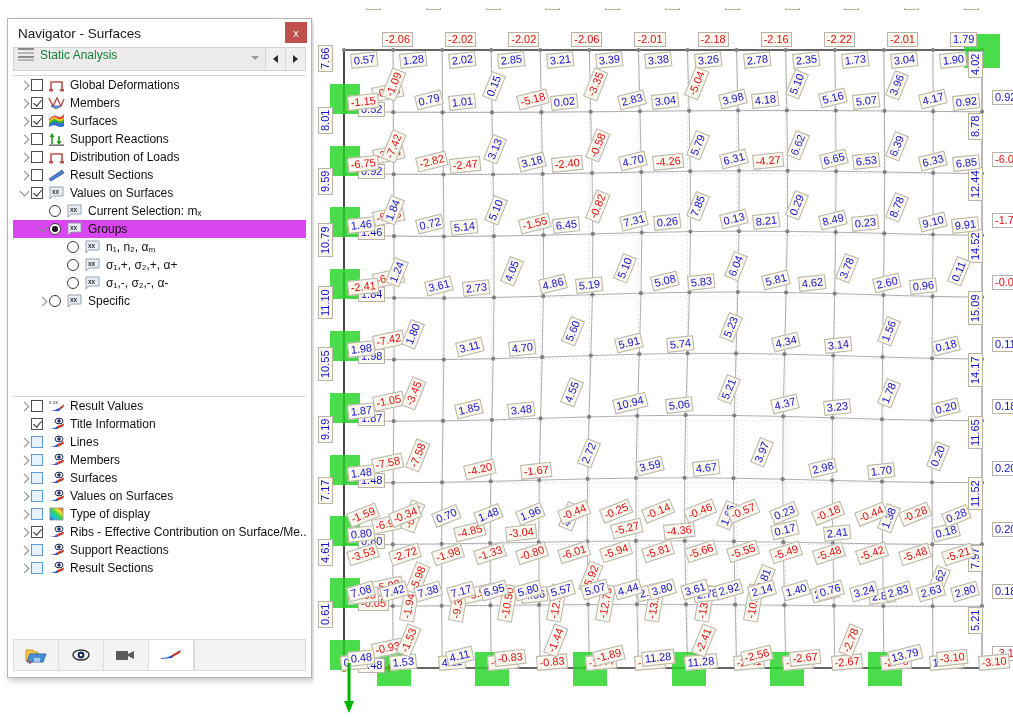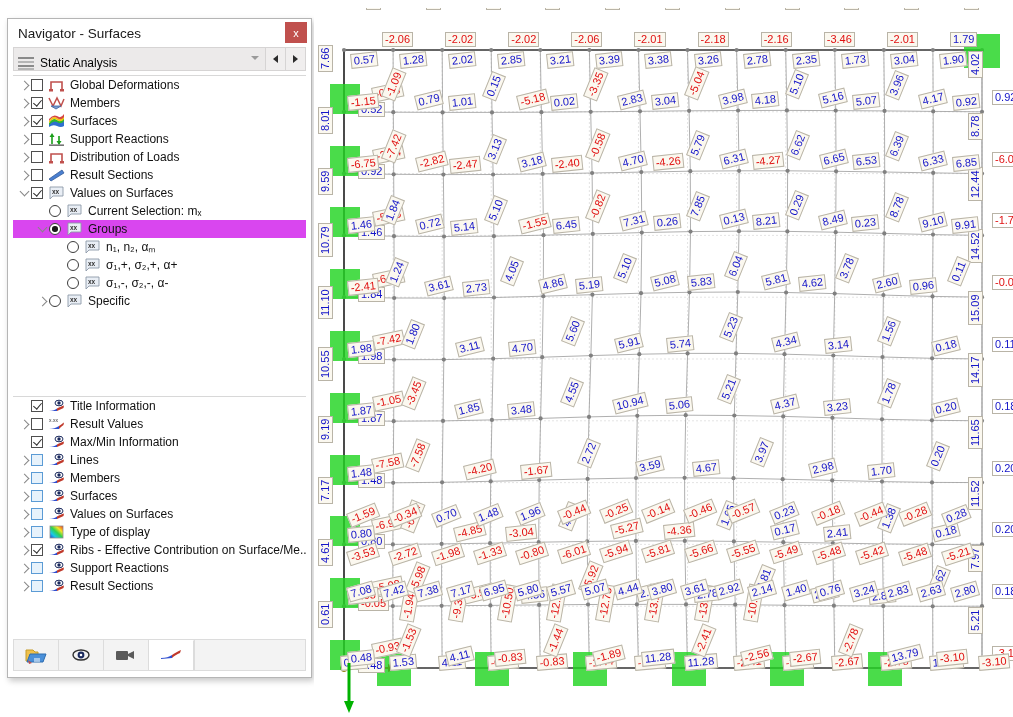--- a/index.html
+++ b/index.html
@@ -30,22 +30,22 @@
     background:#c0504d;color:#fff;font-size:11px;
     display:flex;align-items:center;justify-content:center;
     cursor:pointer;
   }
   #nav-combo-row{
     margin:0 5px;height:24px;flex:0 0 24px;
     display:flex;align-items:stretch;
   }
   #nav-combo{
     flex:1;background:#eceaea;border:1px solid #d6d4d4;
-    display:flex;align-items:flex-end;padding-left:4px;
-    font-size:12px;color:#000000;position:relative;
+    display:flex;align-items:flex-start;padding-left:4px;
+    font-size:12px;color:#15803d;position:relative;
   }
   #nav-combo .cbicon{
     width:16px;height:13px;margin-right:6px;position:relative;flex:0 0 16px;
   }
   #nav-combo .cbicon i{position:absolute;left:0;right:0;background:#8a8a8a;height:2px;}
   #nav-combo .cbicon i:nth-child(1){top:0px;}
   #nav-combo .cbicon i:nth-child(2){top:4px;background:#b5b5b5;}
   #nav-combo .cbicon i:nth-child(3){top:8px;background:#8a8a8a;}
   #nav-combo .cbicon i:nth-child(4){top:11px;background:#b5b5b5;}
   .combo-arrow{
@@ -292,52 +292,41 @@
         <span class="rad"></span>
         <span class="ico"><svg width="17" height="14" viewBox="0 0 17 14">
             <path d="M2 1h13v9H5l-3 3z" fill="#e9eef5" stroke="#8d98a8" stroke-width="0.9"></path>
             <text x="4" y="7.5" font-family="Liberation Sans, sans-serif" font-size="6.5" font-weight="bold" fill="#333">xx</text>
           </svg></span>
         <span class="tlabel">Specific</span>
       </div>
     </div>
   <div id="tree-bottom">
       <div class="trow">
+        <span class="exp" style="margin-left: 4px;">
+          <span class="chev r"></span>
+        </span>
+        <span class="cbx"></span>
+        <span class="ico"><svg width="17" height="14" viewBox="0 0 17 14">
+            <text x="1" y="5" font-family="Liberation Sans, sans-serif" font-size="5" fill="#333">x.xx</text>
+            <path d="M1 12 C5 12, 8 11, 11 9 L11 12Z" fill="#2f4fd0"></path>
+            <path d="M11 9 C13 7.5, 15 6, 16 5.5 L15.5 8 C14 9, 12.5 10.5, 11 12Z" fill="#c0392b"></path>
+          </svg></span>
+        <span class="tlabel">Result Values</span>
+      </div>
+      <div class="trow">
         <span class="exp blank" style="margin-left: 4px;"></span>
         <span class="cbx checked"></span>
         <span class="ico"><svg width="17" height="14" viewBox="0 0 17 14">
             <ellipse cx="11" cy="4" rx="4" ry="2.8" fill="none" stroke="#1b2a5e" stroke-width="1"></ellipse>
             <circle cx="11" cy="4" r="1.7" fill="#1b2a5e"></circle>
             <path d="M1 12 C5 12, 7 11, 9 9.5 L9 12Z" fill="#2f4fd0"></path>
             <path d="M9 9.5 C11.5 8, 14 7, 16 6.5 L15.5 9 C13.5 9.8, 11 11, 9 12Z" fill="#c0392b"></path>
           </svg></span>
         <span class="tlabel">Title Information</span>
-      </div>
-      <div class="trow">
-        <span class="exp" style="margin-left: 4px;">
-          <span class="chev r"></span>
-        </span>
-        <span class="cbx"></span>
-        <span class="ico"><svg width="17" height="14" viewBox="0 0 17 14">
-            <text x="1" y="5" font-family="Liberation Sans, sans-serif" font-size="5" fill="#333">x.xx</text>
-            <path d="M1 12 C5 12, 8 11, 11 9 L11 12Z" fill="#2f4fd0"></path>
-            <path d="M11 9 C13 7.5, 15 6, 16 5.5 L15.5 8 C14 9, 12.5 10.5, 11 12Z" fill="#c0392b"></path>
-          </svg></span>
-        <span class="tlabel">Result Values</span>
-      </div>
-      <div class="trow">
-        <span class="exp blank" style="margin-left: 4px;"></span>
-        <span class="cbx checked"></span>
-        <span class="ico"><svg width="17" height="14" viewBox="0 0 17 14">
-            <ellipse cx="11" cy="4" rx="4" ry="2.8" fill="none" stroke="#1b2a5e" stroke-width="1"></ellipse>
-            <circle cx="11" cy="4" r="1.7" fill="#1b2a5e"></circle>
-            <path d="M1 12 C5 12, 7 11, 9 9.5 L9 12Z" fill="#2f4fd0"></path>
-            <path d="M9 9.5 C11.5 8, 14 7, 16 6.5 L15.5 9 C13.5 9.8, 11 11, 9 12Z" fill="#c0392b"></path>
-          </svg></span>
-        <span class="tlabel">Max/Min Information</span>
       </div>
       <div class="trow">
         <span class="exp" style="margin-left: 4px;">
           <span class="chev r"></span>
         </span>
         <span class="cbx blue"></span>
         <span class="ico"><svg width="17" height="14" viewBox="0 0 17 14">
             <ellipse cx="11" cy="4" rx="4" ry="2.8" fill="none" stroke="#1b2a5e" stroke-width="1"></ellipse>
             <circle cx="11" cy="4" r="1.7" fill="#1b2a5e"></circle>
             <path d="M1 12 C5 12, 7 11, 9 9.5 L9 12Z" fill="#2f4fd0"></path>
@@ -719,21 +708,21 @@
       <div class="lbl r" style="left: 530.4px; top: 2px; transform: rotate(-90deg);">-12.71</div>
       <div class="lbl r" style="left: 590.2px; top: 2px; transform: rotate(-90deg);">-15.14</div>
       <div class="lbl r" style="left: 650px; top: 2px; transform: rotate(-90deg);">-26.51</div>
       <div class="lbl r" style="left: 68px; top: 24px;">-2.06</div>
       <div class="lbl r" style="left: 131.111px; top: 24px;">-2.02</div>
       <div class="lbl r" style="left: 194.222px; top: 24px;">-2.02</div>
       <div class="lbl r" style="left: 257.333px; top: 24px;">-2.06</div>
       <div class="lbl r" style="left: 320.444px; top: 24px;">-2.01</div>
       <div class="lbl r" style="left: 383.556px; top: 24px;">-2.18</div>
       <div class="lbl r" style="left: 446.667px; top: 24px;">-2.16</div>
-      <div class="lbl r" style="left: 509.778px; top: 24px;">-3.46</div>
+      <div class="lbl r" style="left: 509.778px; top: 24px;">-2.22</div>
       <div class="lbl r" style="left: 572.889px; top: 24px;">-2.01</div>
       <div class="lbl b" style="left: 636px; top: 24px;">1.79</div>
       <div class="lbl b" style="left: 36px; top: 46px; transform: rotate(-6deg);">0.57</div>
       <div class="lbl b" style="left: 85.0769px; top: 46px; transform: rotate(-6deg);">1.28</div>
       <div class="lbl b" style="left: 134.154px; top: 46px; transform: rotate(-6deg);">2.02</div>
       <div class="lbl b" style="left: 183.231px; top: 46px; transform: rotate(-6deg);">2.85</div>
       <div class="lbl b" style="left: 232.308px; top: 46px; transform: rotate(-6deg);">3.21</div>
       <div class="lbl b" style="left: 281.385px; top: 46px; transform: rotate(-6deg);">3.39</div>
       <div class="lbl b" style="left: 330.462px; top: 46px; transform: rotate(-6deg);">3.38</div>
       <div class="lbl b" style="left: 379.538px; top: 46px; transform: rotate(-6deg);">3.26</div>

